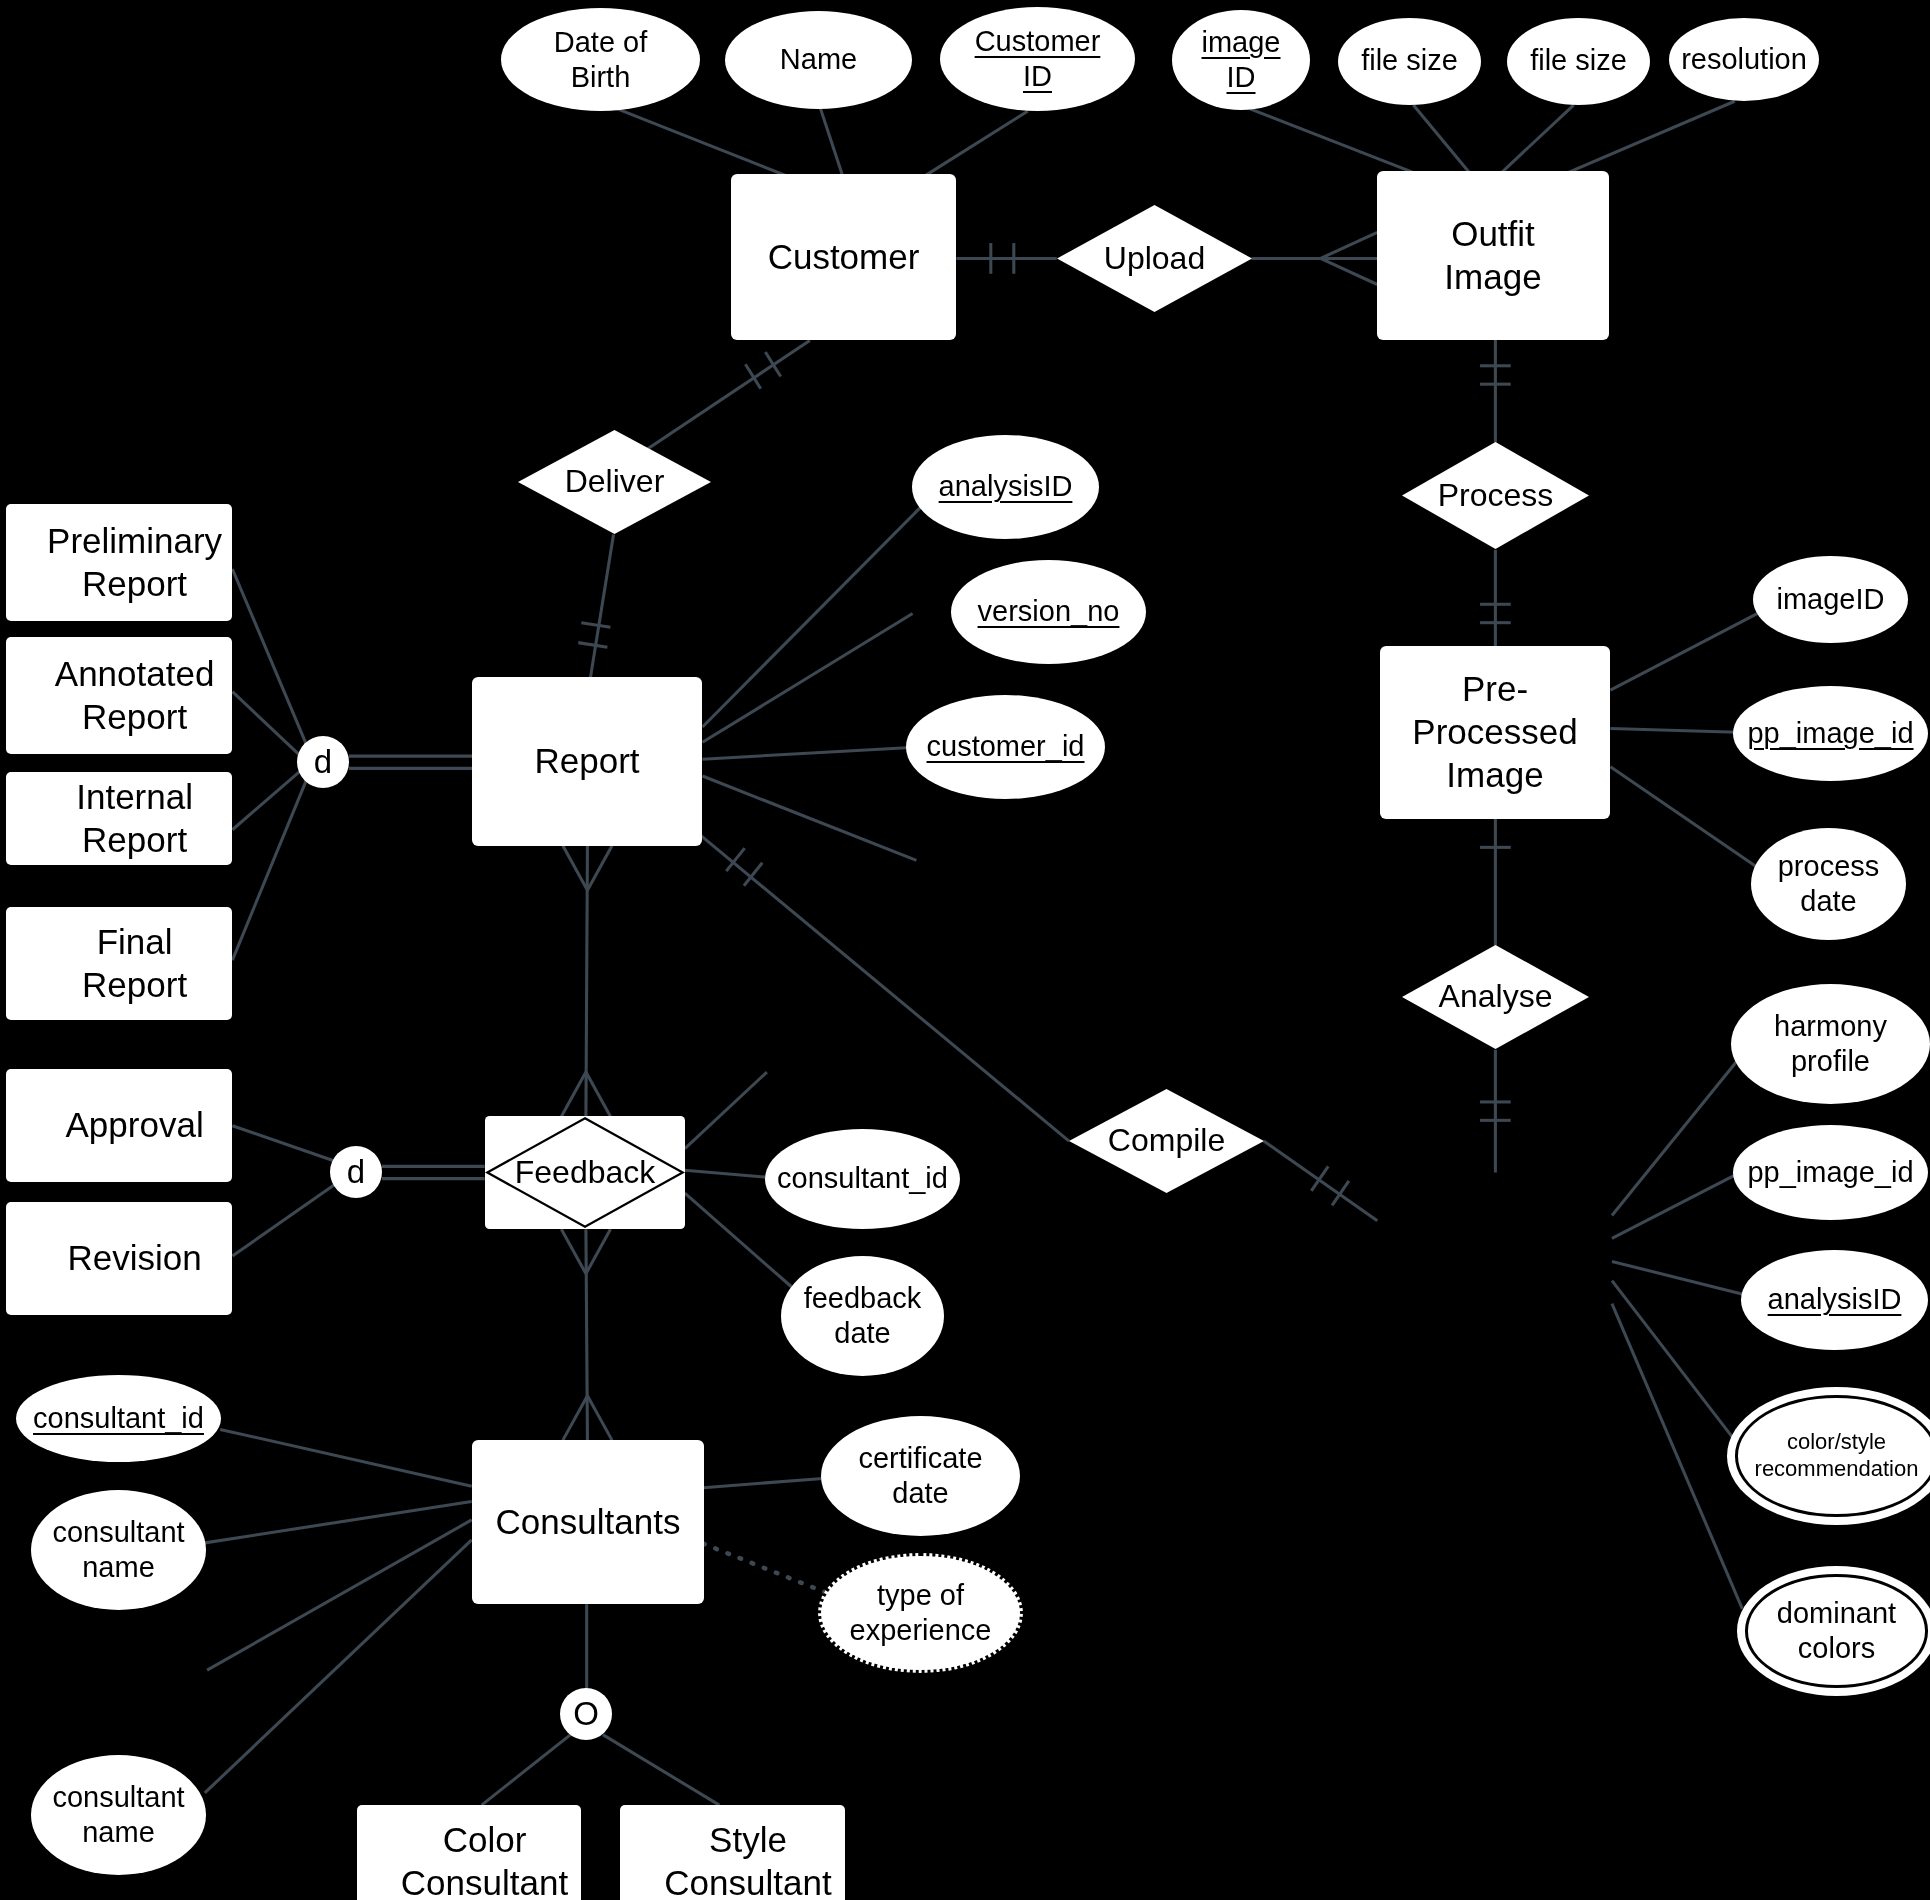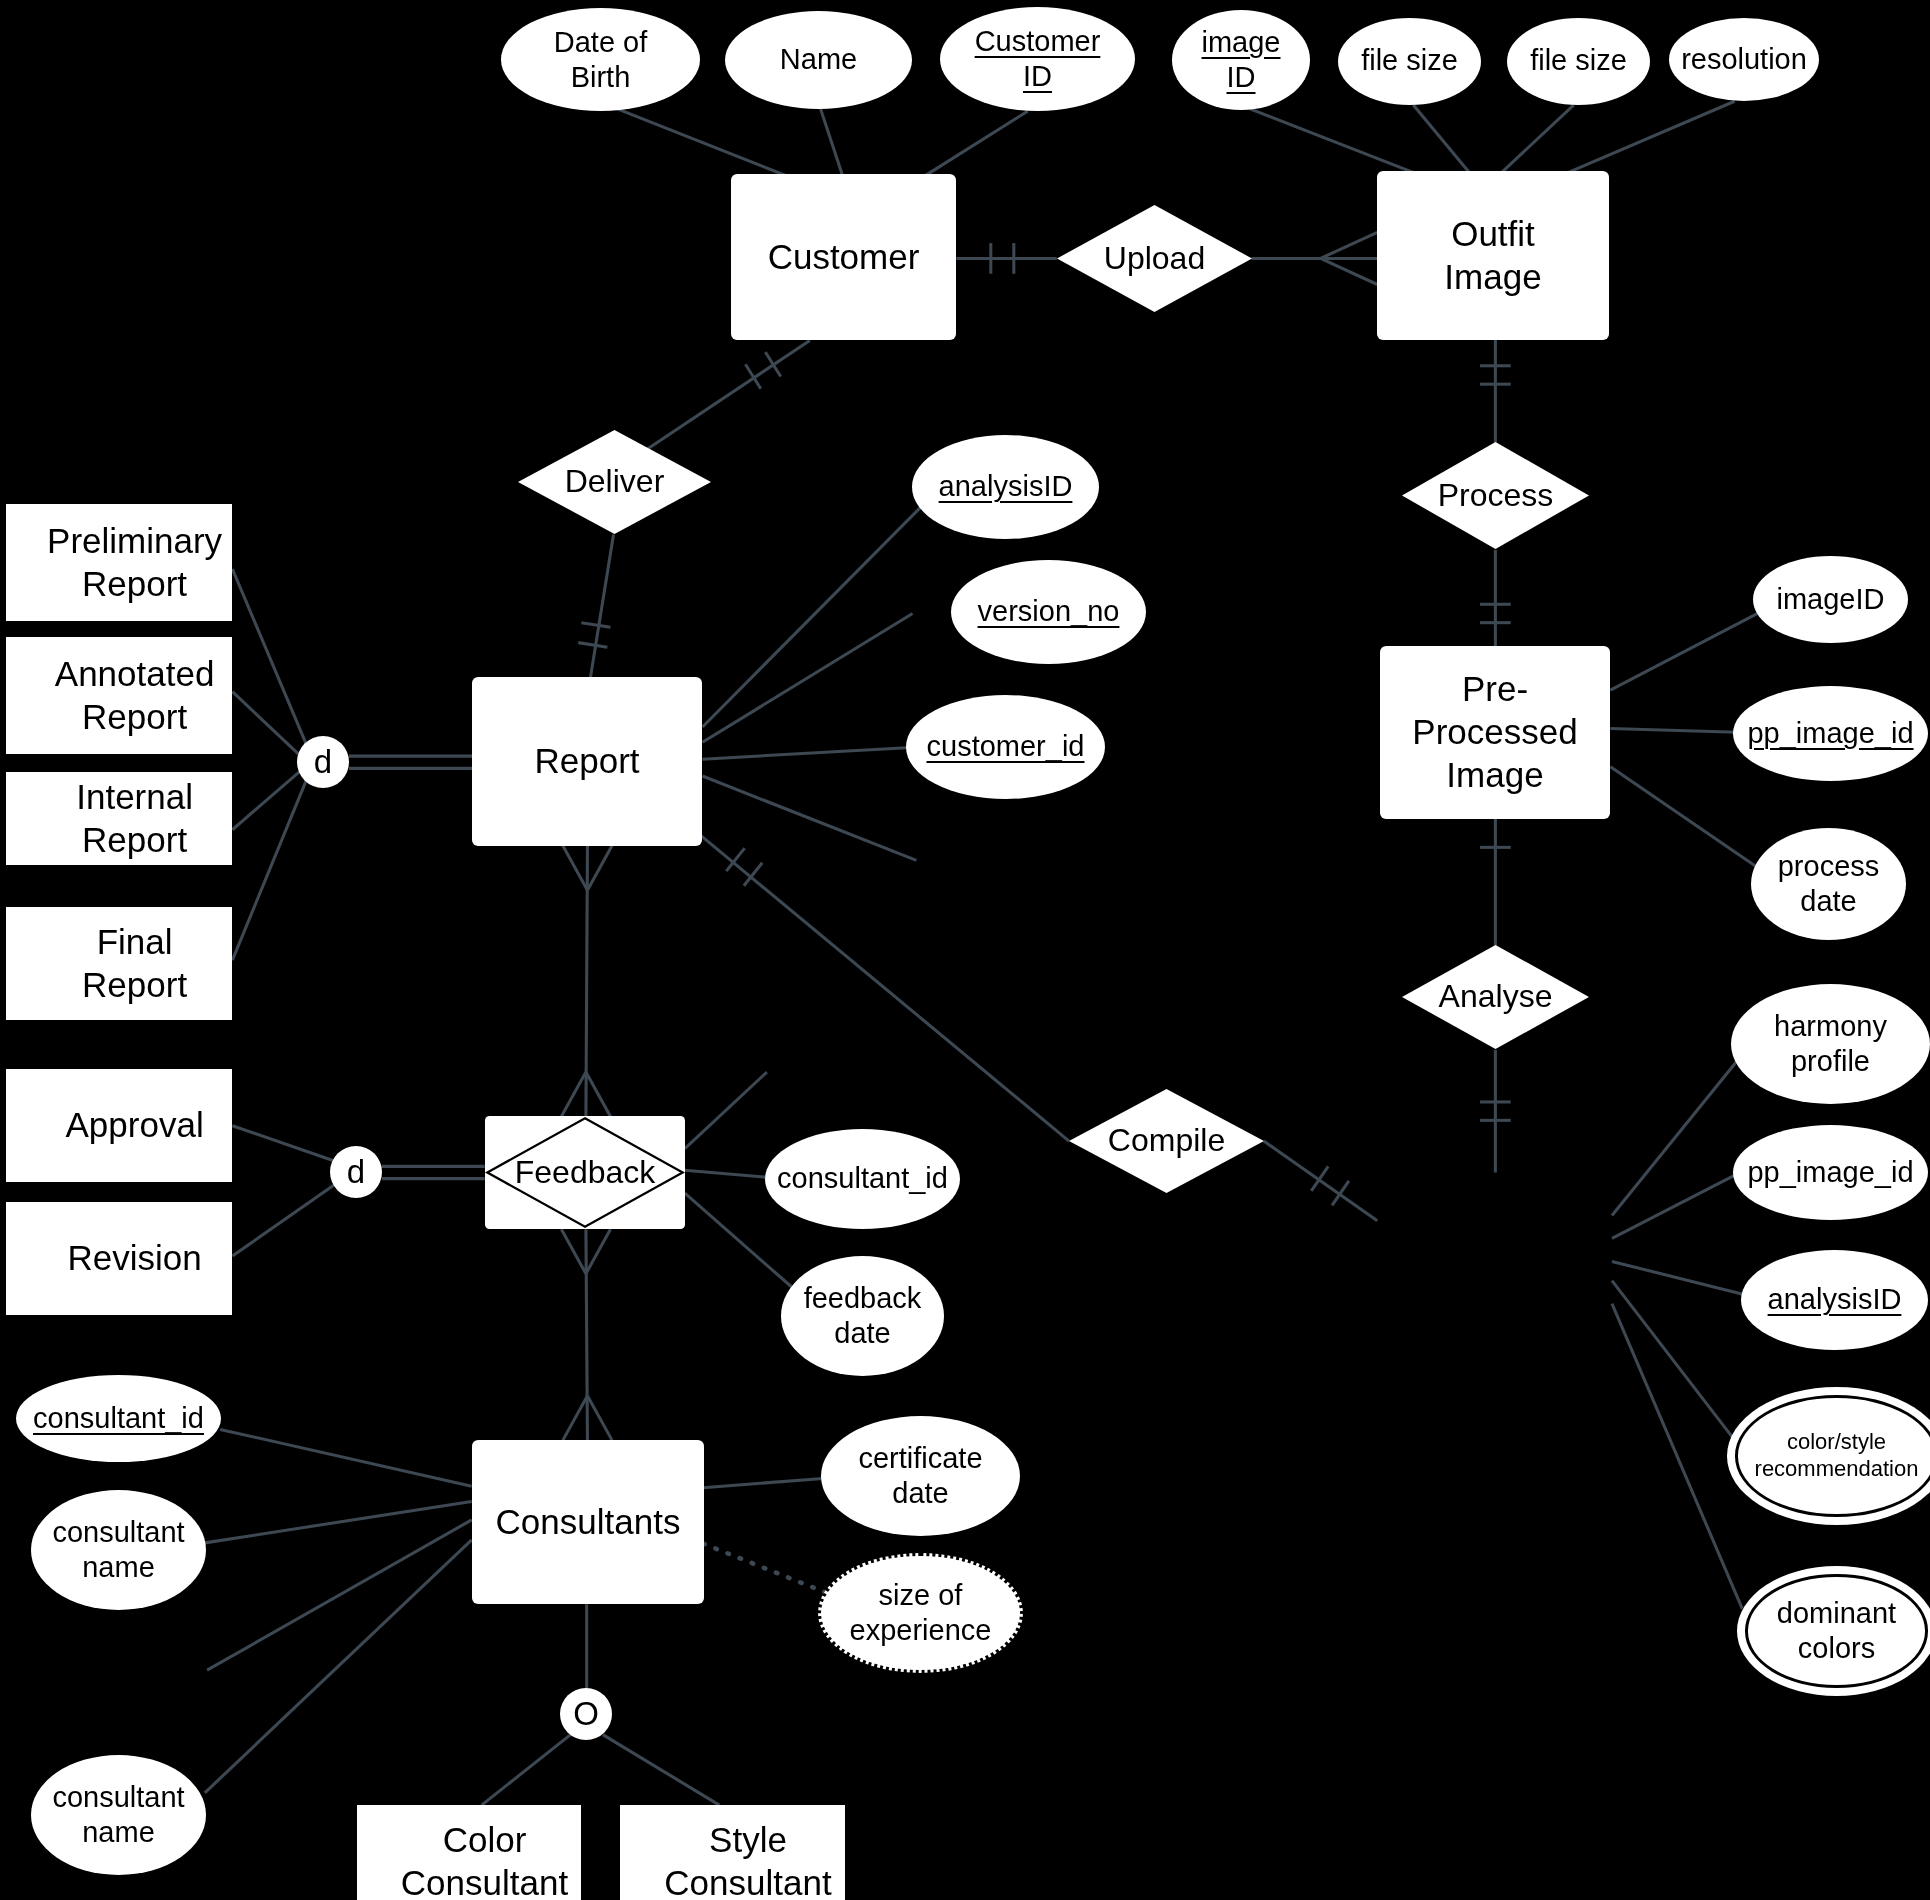--- a/index.html
+++ b/index.html
@@ -4,21 +4,21 @@
 <style>
   * { margin:0; padding:0; box-sizing:border-box; }
   html,body { background:#000; }
   #stage {
     position:relative; width:1931px; height:1901px; background:#000;
     font-family:"Liberation Sans", sans-serif; overflow:hidden; color:#000;
   }
   #wires { position:absolute; left:0; top:0; width:1931px; height:1901px; }
   .node { position:absolute; display:flex; align-items:center; justify-content:center; background:#fff; color:#000; }
   .entity { border-radius:6.1px; font-size:35px; }
-  .subtype { border-radius:0; font-size:35px;padding-left:31px; }
+  .subtype { border-radius:5px; font-size:35px;padding-left:31px; }
   .attr { border-radius:50%; font-size:29px; }
   .attr.small { font-size:22px; }
   .attr.double::before { content:""; position:absolute; inset:8.4px; border:3.1px solid #000; border-radius:50%; pointer-events:none; }
   .attr.derived { border:3.8px dotted #000; }
   .diamond { clip-path:polygon(50% 0,100% 50%,50% 100%,0 50%); font-size:32px; }
   .circle { border-radius:50%; font-size:33px; }
   .assoc { border-radius:4.6px; }
   .assoc > svg { position:absolute; left:0; top:0; width:100%; height:100%; }
   .assoc .label { position:relative; z-index:1; font-size:32px; }
   .label { white-space:pre-line; text-align:center; line-height:1.22; padding:0 4.6px; }
@@ -303,18 +303,18 @@
     </div>
   <div class="node attr" style="left:31px;top:1755px;width:175px;height:120px">
       <span class="label">consultant
 name</span>
     </div>
   <div class="node attr" style="left:821px;top:1416px;width:199px;height:120px">
       <span class="label">certificate
 date</span>
     </div>
   <div class="node attr derived" style="left:818px;top:1553px;width:205px;height:120px">
-      <span class="label">size of
+      <span class="label">type of
 experience</span>
     </div>
 
 </div>
 
 
 </body></html>

